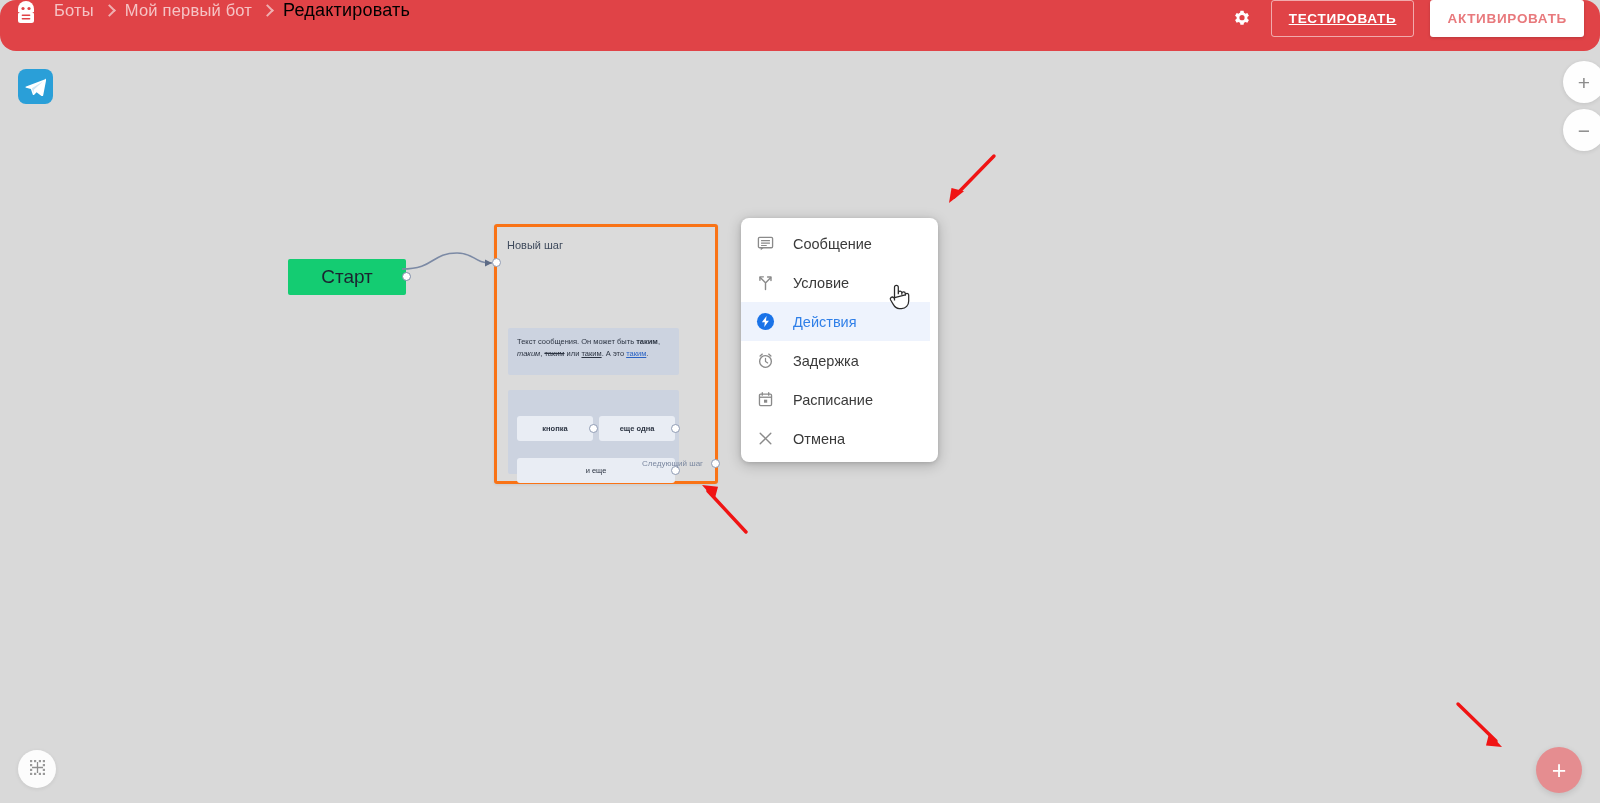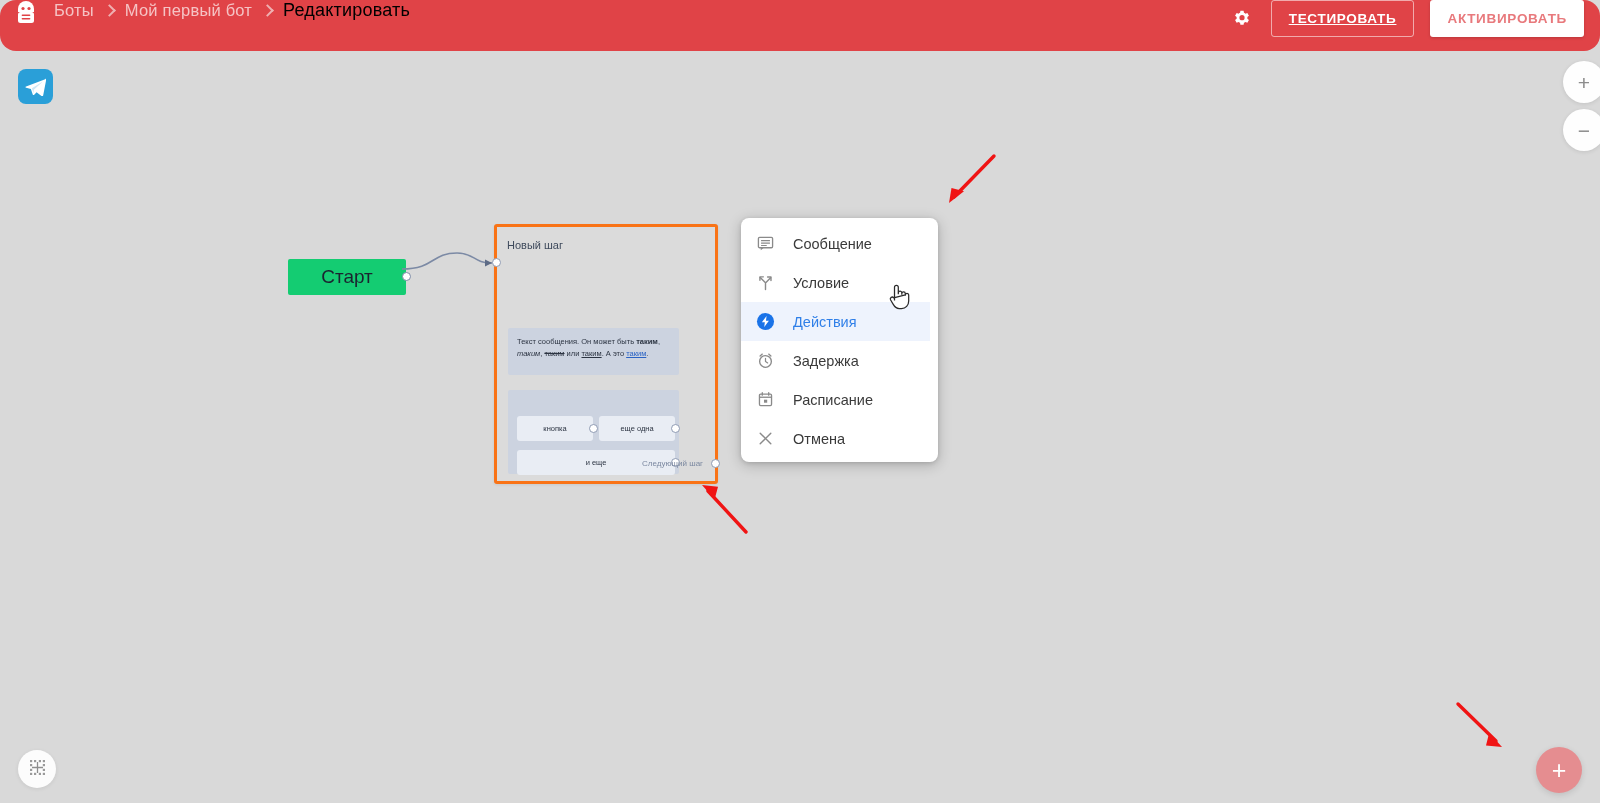--- a/index.html
+++ b/index.html
@@ -144,23 +144,23 @@
     position: absolute; left: 11px; top: 163px;
     width: 171px; height: 84px;
     background: #ccd3e0; border-radius: 2px;
   }
   .kb-row { position: absolute; display: flex; gap: 6px; }
   .kb-btn {
     background: #e9edf4; border-radius: 3px;
     height: 25px; display: flex; align-items: center; justify-content: center;
     font-size: 7.5px; color: #2c3442; cursor: pointer; position: relative;
   }
-  .kb-row1 { left: 9px; top: 26px; }
+  .kb-row1 { left: 9px; top: 26px; font-weight: bold; }
   .kb-row1 .kb-btn { width: 76px; }
-  .kb-row2 { left: 9px; top: 60px; }
+  .kb-row2 { left: 9px; top: 68px; }
   .kb-row2 .kb-btn { width: 158px; }
 
   .next-step {
     position: absolute; right: 12px; bottom: 13px;
     font-size: 8px; color: #7b88a0;
   }
 
   
   .card-port { position: absolute; z-index: 6; }
 

